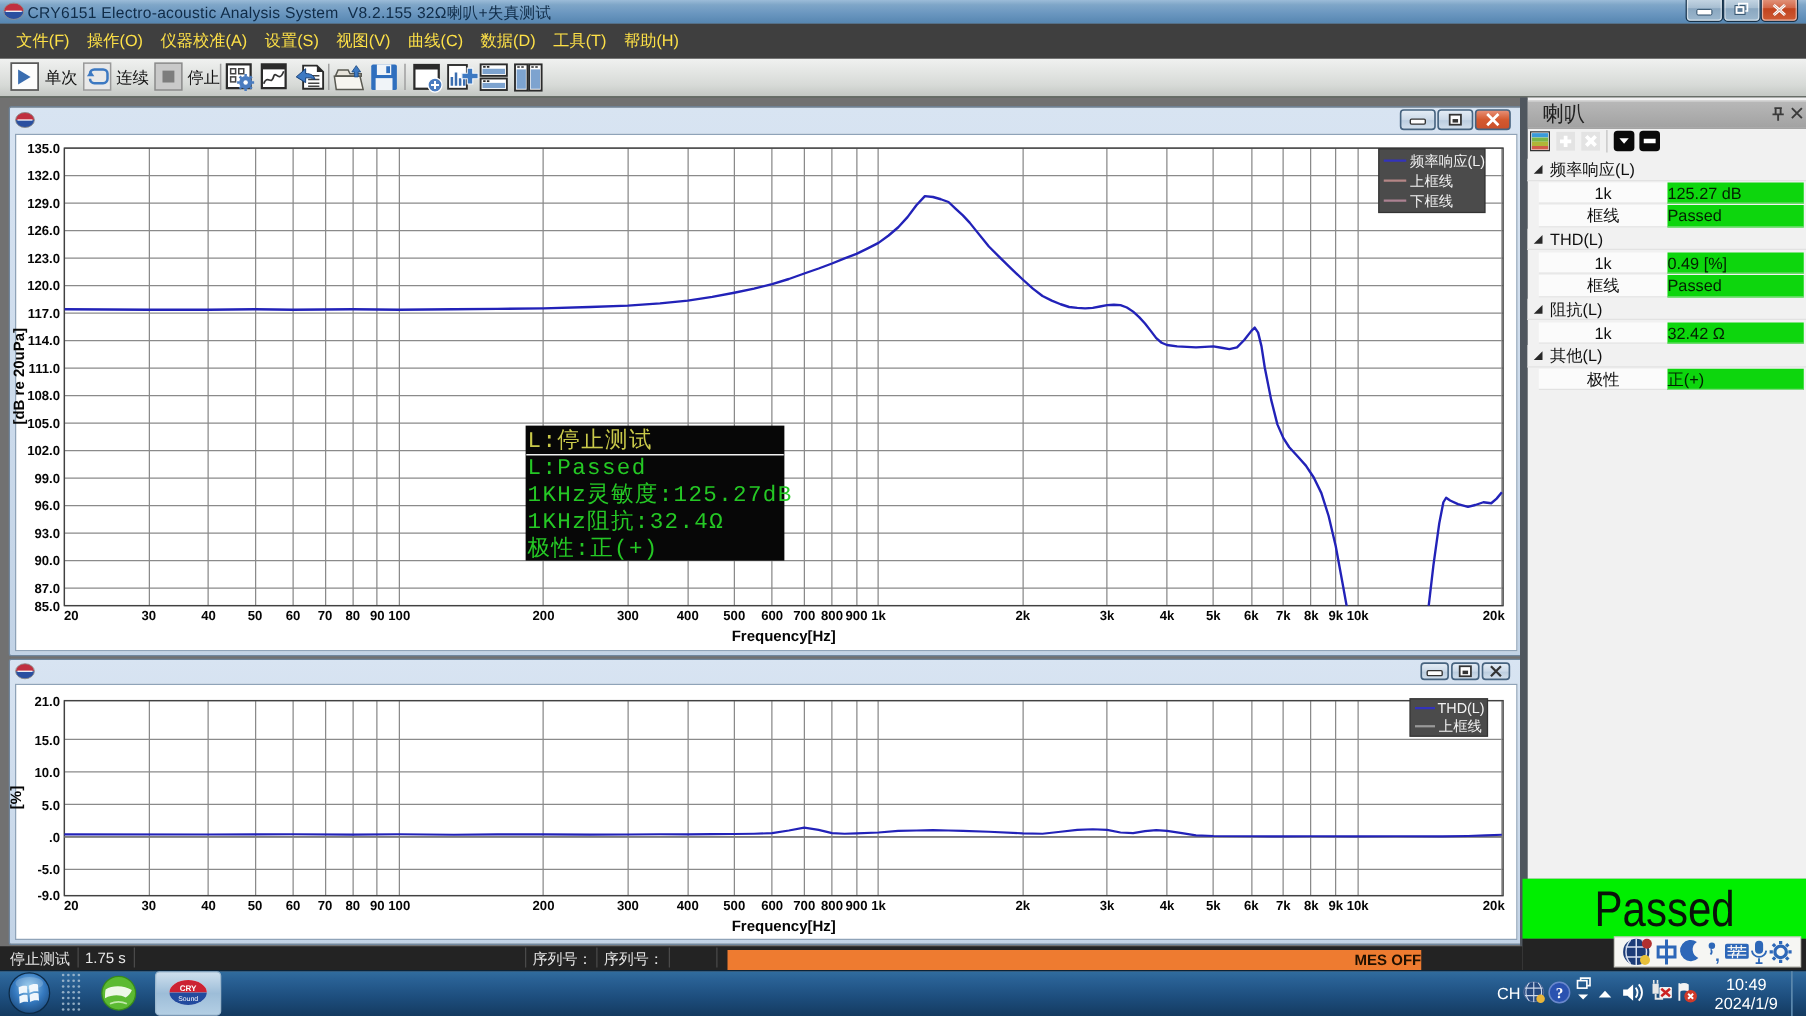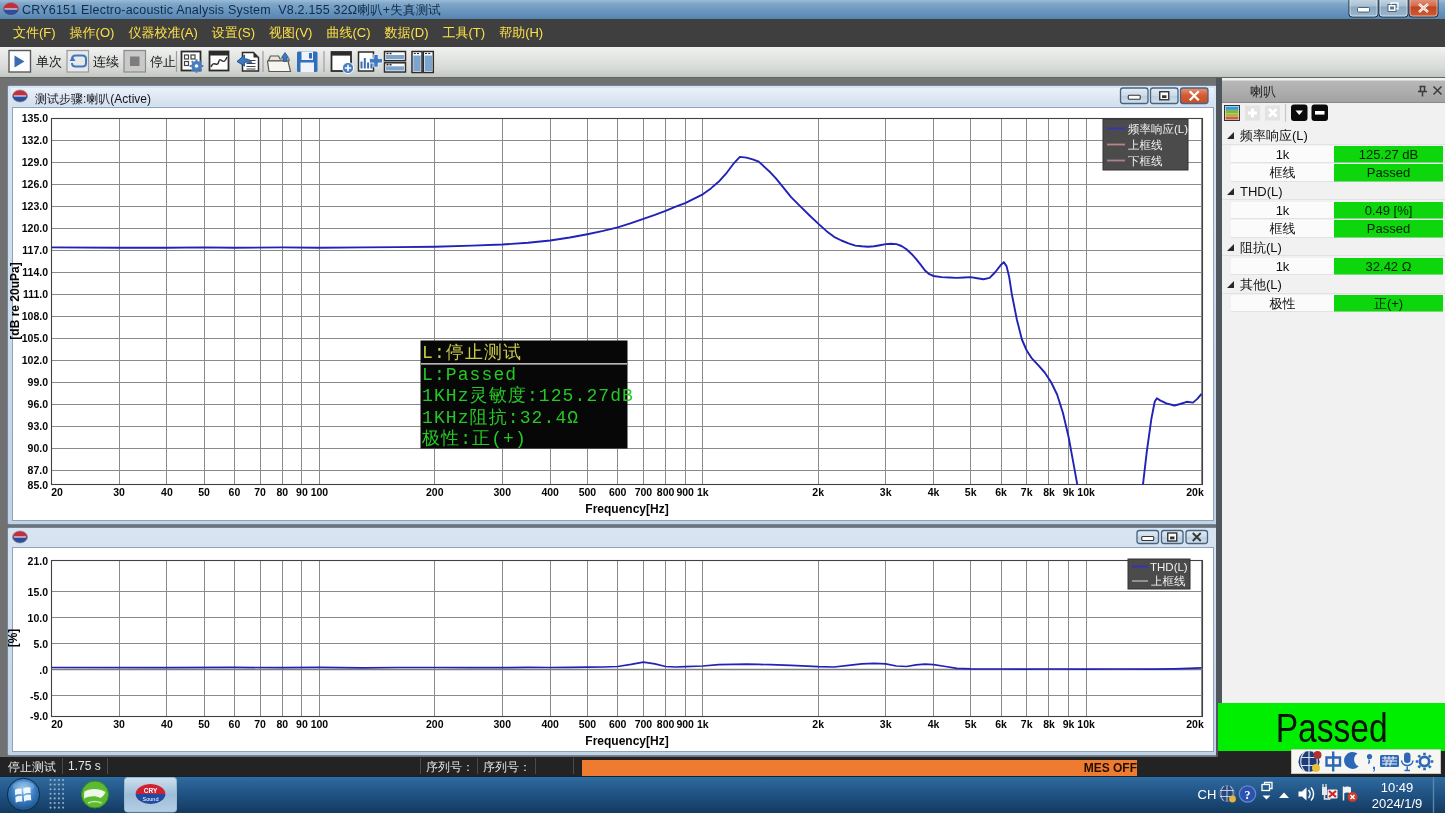--- a/index.html
+++ b/index.html
@@ -2,56 +2,55 @@
 <html><head><meta charset="utf-8"><style>
 *{margin:0;padding:0;box-sizing:border-box}
 html,body{width:1445px;height:813px;overflow:hidden;font-family:"Liberation Sans",sans-serif;position:relative;background:#717171}
 .abs{position:absolute}
 #titlebar{left:0;top:0;width:1445px;height:18.5px;background:linear-gradient(#9cbcd8 0%,#7fa6c8 20%,#6b97c0 55%,#5585b0 100%)}
 #titletext{left:22px;top:2px;font-size:12.5px;color:#102c48;letter-spacing:0.2px}
 #menubar{left:0;top:18.5px;width:1445px;height:28.5px;background:#3f3f3f;color:#fde047;font-size:13px;display:flex;align-items:center;padding-left:6px}
 #menubar span{padding:0 7px}
 #toolbar{left:0;top:47px;width:1445px;height:31px;background:linear-gradient(#f0f1f0,#d7dad7 70%,#c3c7c3);border-bottom:1.5px solid #5d665d}
 #rpanel{left:1222px;top:78px;width:223px;height:625px;background:#f1f1f1}
-#rphead{left:1222px;top:80px;width:223px;height:23px;background:linear-gradient(#b8b8b8,#a2a2a2);border-top:1px solid #d5d5d5;border-bottom:1px solid #8a8a8a;color:#222;font-size:13px;line-height:22px;padding-left:28px}
+#rphead{left:1222px;top:80px;width:223px;height:23px;background:linear-gradient(#b8b8b8,#a2a2a2);border-top:1px solid #d5d5d5;border-bottom:1px solid #8a8a8a;color:#222;font-size:17px;line-height:22px;padding-left:12px}
 #splitter{left:1216px;top:78px;width:6px;height:679px;background:#4f565e}
 #greenbox{left:1218px;top:703px;width:227px;height:48px;background:#00ef00;color:#0a120a;font-size:40px;text-align:center;line-height:51px}
 #greenbox span{display:inline-block;transform:scaleX(0.84)}
 #darkright{left:1218px;top:751px;width:227px;height:25px;background:#232323}
 #statusbar{left:0;top:757px;width:1218px;height:19px;background:#232323;color:#e6e6e6;font-size:12px}
 #statusbar .t{position:absolute;top:2px}
 #statusbar .sep{position:absolute;top:1px;width:1px;height:16px;background:#4a4a4a}
 #mesoff{left:582px;top:759.5px;width:555px;height:16px;background:#ee7b30;color:#201000;font-size:12px;font-weight:bold;text-align:right;line-height:16px}
 #taskbar{left:0;top:776px;width:1445px;height:37px;background:linear-gradient(#316d9f 0%,#2a6296 16%,#1e4f7f 55%,#143a60 100%);border-top:1px solid #0c2338}
 .win{position:absolute;background:linear-gradient(#d8e4f2,#c2d3e6);border:1px solid #70879e;border-radius:2px}
 .wtitle{position:absolute;left:3px;right:3px;top:2px;height:18px;font-size:12px;color:#15151a;padding-left:24px;padding-top:2.5px;background:linear-gradient(#eaf1f9,#d2dfee)}
 .wcontent{position:absolute;left:3.5px;right:3.5px;top:21px;bottom:3.5px;background:#fff;border:1px solid #8fa3b8}
 #tbl{left:1222px;top:127px;width:223px;font-size:13px;color:#101010}
 .trow{position:absolute;height:17.6px;line-height:17.6px}
 .gh{left:0;width:223px;background:#f1f1f1;padding-left:18px;border-bottom:1px solid #e2e2e2}
 .gh .tri{position:absolute;left:5px;top:5px;width:0;height:0;border-left:7px solid transparent;border-bottom:7px solid #282828}
 .lc{left:9px;width:103px;background:#fbfbfb;text-align:center;border-bottom:1px solid #e2e2e2}
-.vc{left:112px;width:109px;background:#0dd60d;text-align:center;border-bottom:1px solid #7adb7a;color:#032003}
+.vc{left:112px;width:109px;background:#0dd60d;border-bottom:1px solid #7adb7a;color:#032003}
 </style></head><body>
 <div class="abs" id="titlebar"></div>
 <div class="abs" id="titletext">CRY6151 Electro-acoustic Analysis System&nbsp;&nbsp;V8.2.155 32Ω喇叭+失真测试</div>
 <div class="abs" id="menubar">
     <span>文件(F)</span>
     <span>操作(O)</span>
     <span>仪器校准(A)</span>
     <span>设置(S)</span>
     <span>视图(V)</span>
     <span>曲线(C)</span>
     <span>数据(D)</span>
     <span>工具(T)</span>
     <span>帮助(H)</span>
   </div>
 <div class="abs" id="toolbar"></div>
 <div class="win" style="left:7px;top:85px;width:1211px;height:440px">
-  <div class="wtitle">测试步骤:喇叭(Active)</div>
   <div class="wcontent"></div>
 </div>
 <div class="win" style="left:7px;top:527px;width:1211px;height:229px">
   <div class="wcontent" style="top:18.5px"></div>
 </div>
 <div class="abs" id="rpanel"></div>
 <div class="abs" id="rphead">喇叭</div>
 <div class="abs" id="splitter"></div>
 <div class="abs" id="tbl">
     <div class="trow gh" style="top:0.0px"><span class="tri"></span>频率响应(L)</div>

